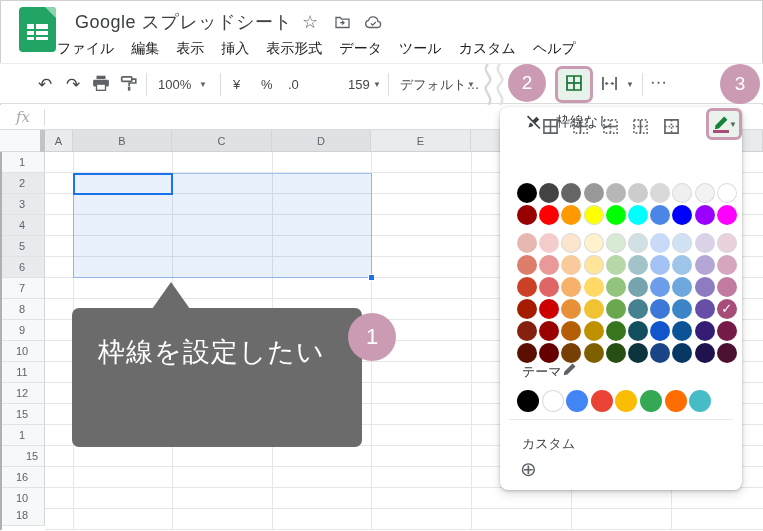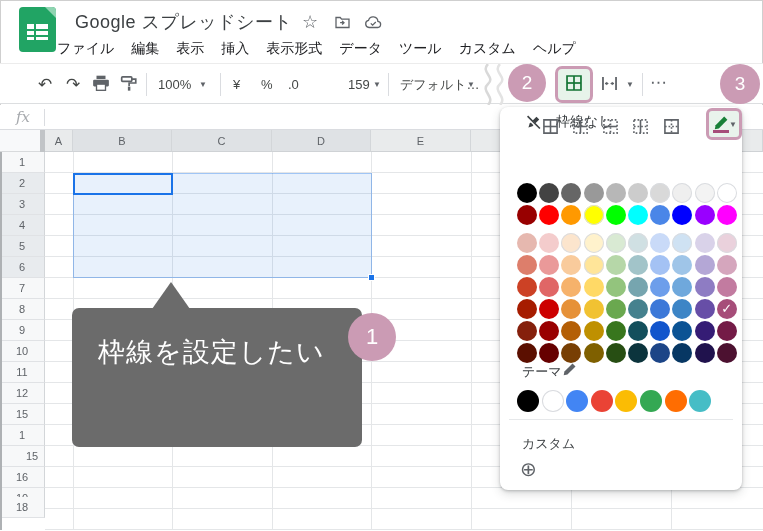--- a/index.html
+++ b/index.html
@@ -235,21 +235,21 @@
       <div class="abs rowhead" style="top: 169px;">8</div>
       <div class="abs rowhead" style="top: 190px;">9</div>
       <div class="abs rowhead" style="top: 211px;">10</div>
       <div class="abs rowhead" style="top: 232px;">11</div>
       <div class="abs rowhead" style="top: 253px;">12</div>
       <div class="abs rowhead" style="top: 274px;">15</div>
       <div class="abs rowhead" style="top: 295px;">1</div>
       <div class="abs rowhead" style="top: 316px; padding-left: 20px;">15</div>
       <div class="abs rowhead" style="top: 337px;">16</div>
       <div class="abs rowhead" style="top: 358px;">10</div>
-      <div class="abs rowhead" style="top: 367px;">18</div>
+      <div class="abs rowhead" style="top: 375px;">18</div>
     </div>
   <div class="abs corner"></div>
   <div class="abs edge"></div>
   <div class="abs selrange"></div>
   <div class="abs activecell"></div>
   <div class="abs fillhandle"></div>
 </div>
 
 <div class="abs tri"></div>
 <div class="abs tooltip">

